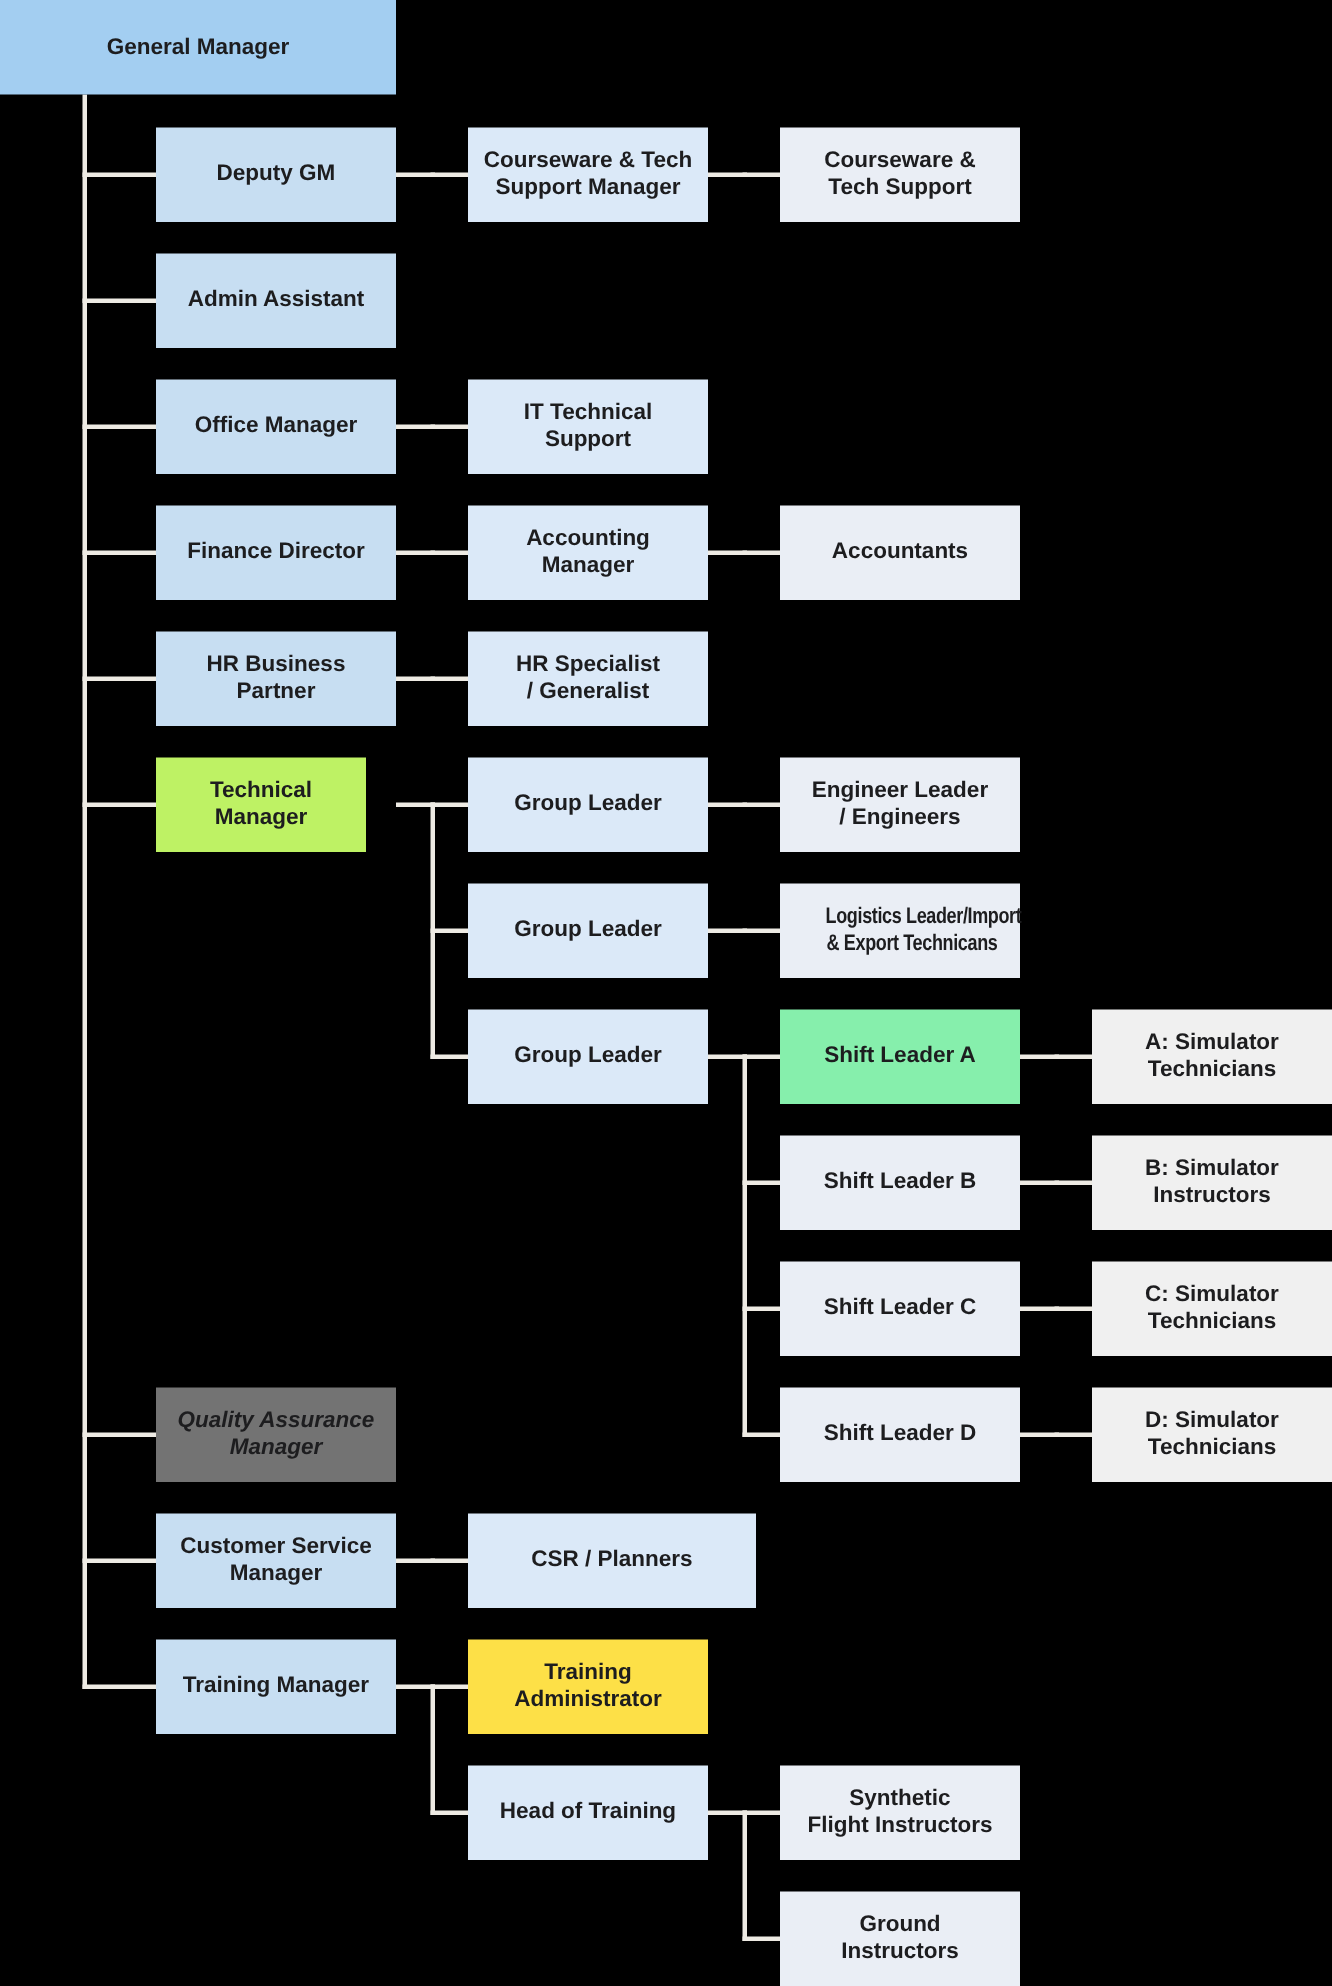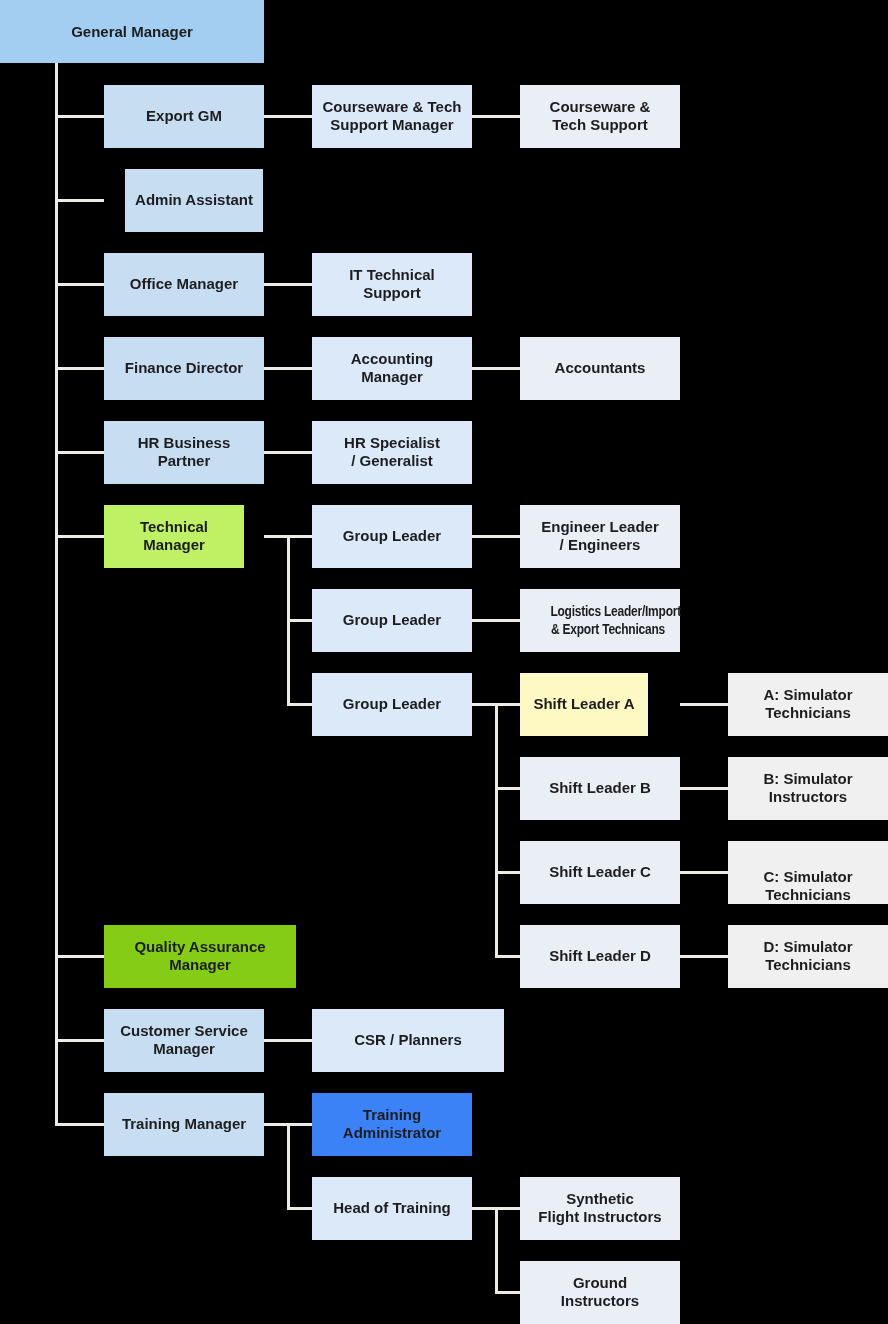--- a/index.html
+++ b/index.html
@@ -99,31 +99,31 @@
     <div class="cline" style="left: 286.5px; top: 1122.5px; width: 25.5px; height: 3px;"></div>
     <div class="cline" style="left: 286.5px; top: 1206.5px; width: 25.5px; height: 3px;"></div>
     <div class="cline" style="left: 472px; top: 1206.5px; width: 25.5px; height: 3px;"></div>
     <div class="cline" style="left: 494.5px; top: 1206.5px; width: 3px; height: 87px;"></div>
     <div class="cline" style="left: 494.5px; top: 1206.5px; width: 25.5px; height: 3px;"></div>
     <div class="cline" style="left: 494.5px; top: 1290.5px; width: 25.5px; height: 3px;"></div>
     <div class="node tier1" style="left: 0px; top: 0px; width: 264px; height: 63px; background: rgb(163, 206, 241);">
       <span class="node-label">General Manager</span>
     </div>
     <div class="node tier2" style="left: 104px; top: 84.5px; width: 160px; height: 63px; background: rgb(199, 222, 242);">
-      <span class="node-label">Export GM</span>
+      <span class="node-label">Deputy GM</span>
     </div>
     <div class="node tier3" style="left: 312px; top: 84.5px; width: 160px; height: 63px; background: rgb(219, 233, 248);">
       <span class="node-label">Courseware &amp; Tech
 Support Manager</span>
     </div>
     <div class="node tier4" style="left: 520px; top: 84.5px; width: 160px; height: 63px; background: rgb(234, 238, 245);">
       <span class="node-label">Courseware &amp;
 Tech Support</span>
     </div>
-    <div class="node tier2" style="left: 104px; top: 168.5px; width: 138px; height: 63px; background: rgb(199, 222, 242); margin-left: 21px;">
+    <div class="node tier2" style="left: 104px; top: 168.5px; width: 160px; height: 63px; background: rgb(199, 222, 242);">
       <span class="node-label">Admin Assistant</span>
     </div>
     <div class="node tier2" style="left: 104px; top: 252.5px; width: 160px; height: 63px; background: rgb(199, 222, 242);">
       <span class="node-label">Office Manager</span>
     </div>
     <div class="node tier3" style="left: 312px; top: 252.5px; width: 160px; height: 63px; background: rgb(219, 233, 248);">
       <span class="node-label">IT Technical
 Support</span>
     </div>
     <div class="node tier2" style="left: 104px; top: 336.5px; width: 160px; height: 63px; background: rgb(199, 222, 242);">
@@ -158,63 +158,63 @@
     <div class="node tier3" style="left: 312px; top: 588.5px; width: 160px; height: 63px; background: rgb(219, 233, 248);">
       <span class="node-label">Group Leader</span>
     </div>
     <div class="node tier4 condensed" style="left: 520px; top: 588.5px; width: 160px; height: 63px; background: rgb(234, 238, 245); padding-left: 16px;">
       <span class="node-label">Logistics Leader/Import
 &amp; Export Technicans</span>
     </div>
     <div class="node tier3" style="left: 312px; top: 672.5px; width: 160px; height: 63px; background: rgb(219, 233, 248);">
       <span class="node-label">Group Leader</span>
     </div>
-    <div class="node tier4" style="left: 520px; top: 672.5px; width: 128px; height: 63px; background: #fef9c3;">
+    <div class="node tier4" style="left: 520px; top: 672.5px; width: 160px; height: 63px; background: #86efac;">
       <span class="node-label">Shift Leader A</span>
     </div>
     <div class="node tier5" style="left: 728px; top: 672.5px; width: 160px; height: 63px; background: rgb(240, 240, 240);">
       <span class="node-label">A: Simulator
 Technicians</span>
     </div>
     <div class="node tier4" style="left: 520px; top: 756.5px; width: 160px; height: 63px; background: rgb(234, 238, 245);">
       <span class="node-label">Shift Leader B</span>
     </div>
     <div class="node tier5" style="left: 728px; top: 756.5px; width: 160px; height: 63px; background: rgb(240, 240, 240);">
       <span class="node-label">B: Simulator
 Instructors</span>
     </div>
     <div class="node tier4" style="left: 520px; top: 840.5px; width: 160px; height: 63px; background: rgb(234, 238, 245);">
       <span class="node-label">Shift Leader C</span>
     </div>
-    <div class="node tier5" style="left: 728px; top: 840.5px; width: 160px; height: 63px; background: rgb(240, 240, 240); align-items: flex-end;">
+    <div class="node tier5" style="left: 728px; top: 840.5px; width: 160px; height: 63px; background: rgb(240, 240, 240);">
       <span class="node-label">C: Simulator
 Technicians</span>
     </div>
     <div class="node tier4" style="left: 520px; top: 924.5px; width: 160px; height: 63px; background: rgb(234, 238, 245);">
       <span class="node-label">Shift Leader D</span>
     </div>
     <div class="node tier5" style="left: 728px; top: 924.5px; width: 160px; height: 63px; background: rgb(240, 240, 240);">
       <span class="node-label">D: Simulator
 Technicians</span>
     </div>
-    <div class="node tier2" style="left: 104px; top: 924.5px; width: 192px; height: 63px; background: #84cc16;">
+    <div class="node tier2" style="left: 104px; top: 924.5px; width: 160px; height: 63px; background: #737373; font-style: italic;">
       <span class="node-label">Quality Assurance
 Manager</span>
     </div>
     <div class="node tier2" style="left: 104px; top: 1008.5px; width: 160px; height: 63px; background: rgb(199, 222, 242);">
       <span class="node-label">Customer Service
 Manager</span>
     </div>
     <div class="node tier3" style="left: 312px; top: 1008.5px; width: 192px; height: 63px; background: rgb(219, 233, 248);">
       <span class="node-label">CSR / Planners</span>
     </div>
     <div class="node tier2" style="left: 104px; top: 1092.5px; width: 160px; height: 63px; background: rgb(199, 222, 242);">
       <span class="node-label">Training Manager</span>
     </div>
-    <div class="node tier3" style="left: 312px; top: 1092.5px; width: 160px; height: 63px; background: #3b82f6;">
+    <div class="node tier3" style="left: 312px; top: 1092.5px; width: 160px; height: 63px; background: #fde047;">
       <span class="node-label">Training
 Administrator</span>
     </div>
     <div class="node tier3" style="left: 312px; top: 1176.5px; width: 160px; height: 63px; background: rgb(219, 233, 248);">
       <span class="node-label">Head of Training</span>
     </div>
     <div class="node tier4" style="left: 520px; top: 1176.5px; width: 160px; height: 63px; background: rgb(234, 238, 245);">
       <span class="node-label">Synthetic
 Flight Instructors</span>
     </div>

